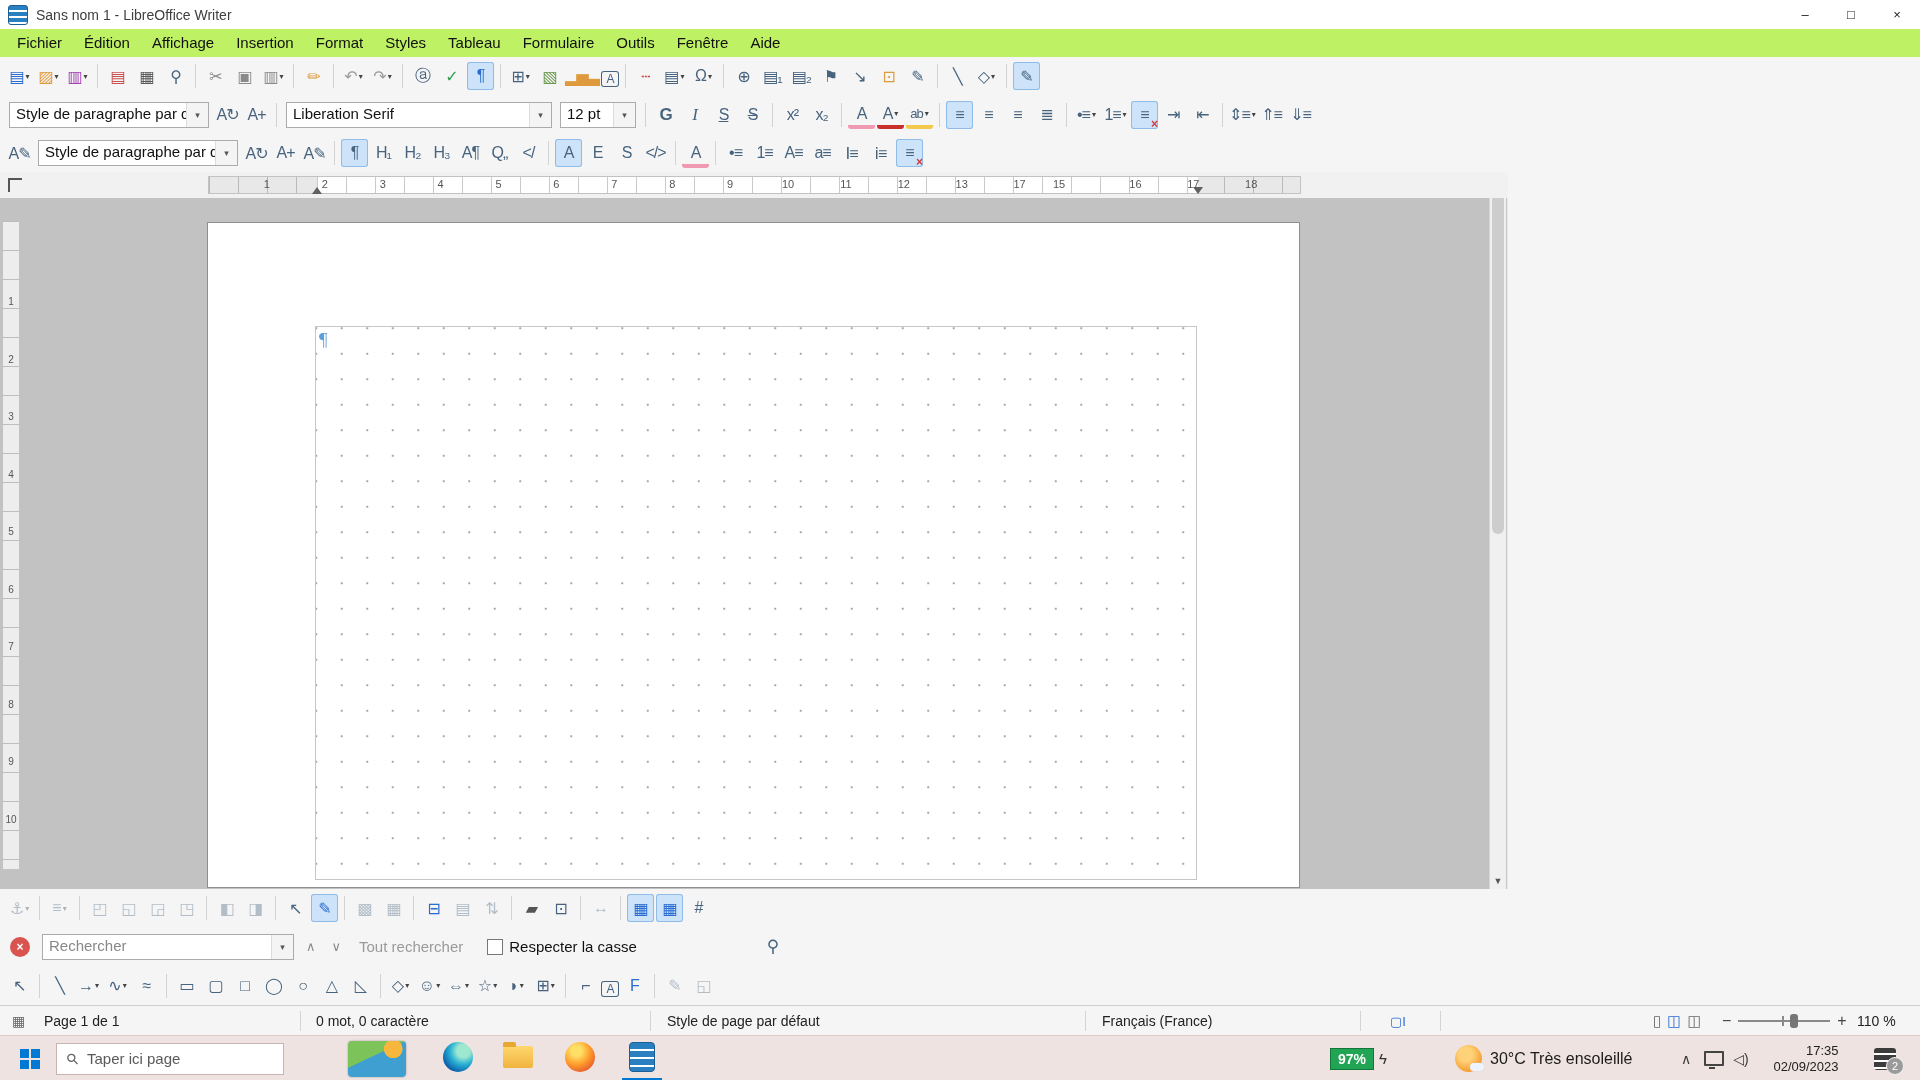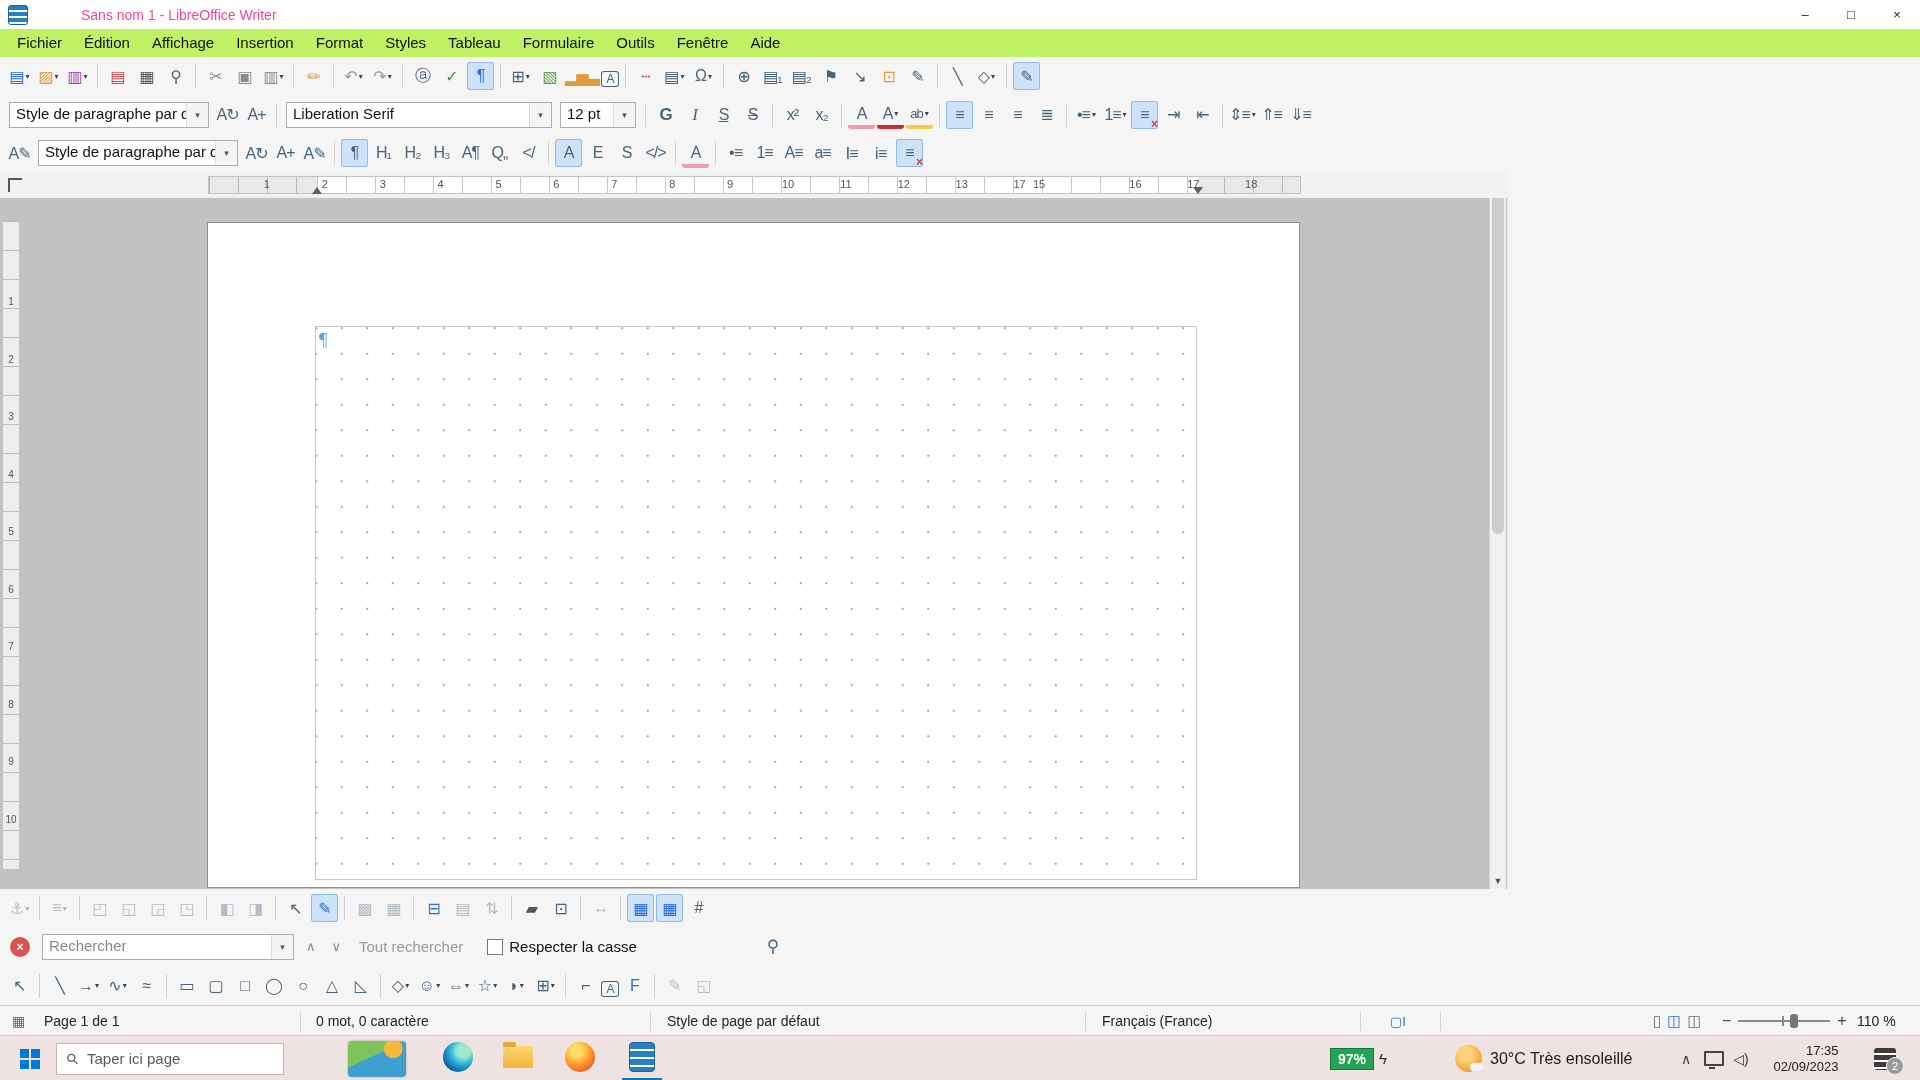--- a/index.html
+++ b/index.html
@@ -2,21 +2,21 @@
 <html><head>
 <meta charset="utf-8">
 <style>
   html,body{margin:0;padding:0;background:#555;}
   #app{position:relative;width:1920px;height:1080px;background:#f5f5f5;overflow:hidden;
        font-family:"Liberation Sans","DejaVu Sans",sans-serif;color:#1a1a1a;-webkit-user-select:none;}
   
   .titlebar{position:absolute;left:0;top:0;width:1920px;height:29px;background:#fff;display:flex;align-items:center;}
   .appicon{width:18px;height:18px;margin:0 8px 0 8px;border-radius:3px;background:#2a7fc1;
            background-image:repeating-linear-gradient(to bottom,transparent 0 4px,#fff 4px 6px);border:1px solid #1c5f94;}
-  .title{font-size:14px;color:#ec4899;margin-left:45px;}
+  .title{font-size:14px;color:#404040;}
   .wctrls{margin-left:auto;display:flex;height:29px;}
   .wctrl{width:46px;height:29px;display:flex;align-items:center;justify-content:center;font-size:13px;color:#222;}
   
   .menubar{position:absolute;left:0;top:29px;width:1920px;height:28px;background:#bef264;display:flex;align-items:center;padding-left:6px;box-sizing:border-box;}
   .menu-item{padding:0 11px;font-size:15px;line-height:28px;color:#111;}
   
   .tb{position:absolute;left:0;width:1920px;display:flex;align-items:center;background:#f5f5f5;padding-left:5px;box-sizing:border-box;}
   #tb-main{top:57px;height:38px;}
   #tb-fmt1{top:95px;height:39px;}
   #tb-fmt2{top:134px;height:38px;}
@@ -276,21 +276,21 @@
         <span class="rnum" style="left: 289.5px;">5</span>
         <span class="rnum" style="left: 347.4px;">6</span>
         <span class="rnum" style="left: 405.3px;">7</span>
         <span class="rnum" style="left: 463.2px;">8</span>
         <span class="rnum" style="left: 521.1px;">9</span>
         <span class="rnum" style="left: 579px;">10</span>
         <span class="rnum" style="left: 636.9px;">11</span>
         <span class="rnum" style="left: 694.8px;">12</span>
         <span class="rnum" style="left: 752.7px;">13</span>
         <span class="rnum" style="left: 810.6px;">17</span>
-        <span class="rnum" style="left: 830px;">15</span>
+        <span class="rnum" style="left: 850px;">15</span>
         <span class="rnum" style="left: 926.4px;">16</span>
         <span class="rnum" style="left: 984.3px;">17</span>
         <span class="rnum" style="left: 1042.2px;">18</span>
       </div>
   </div>
 
   <div class="main">
     <div class="vruler" id="vruler">
         <span class="vnum" style="top: 75px;">1</span>
         <span class="vnum" style="top: 132.5px;">2</span>

